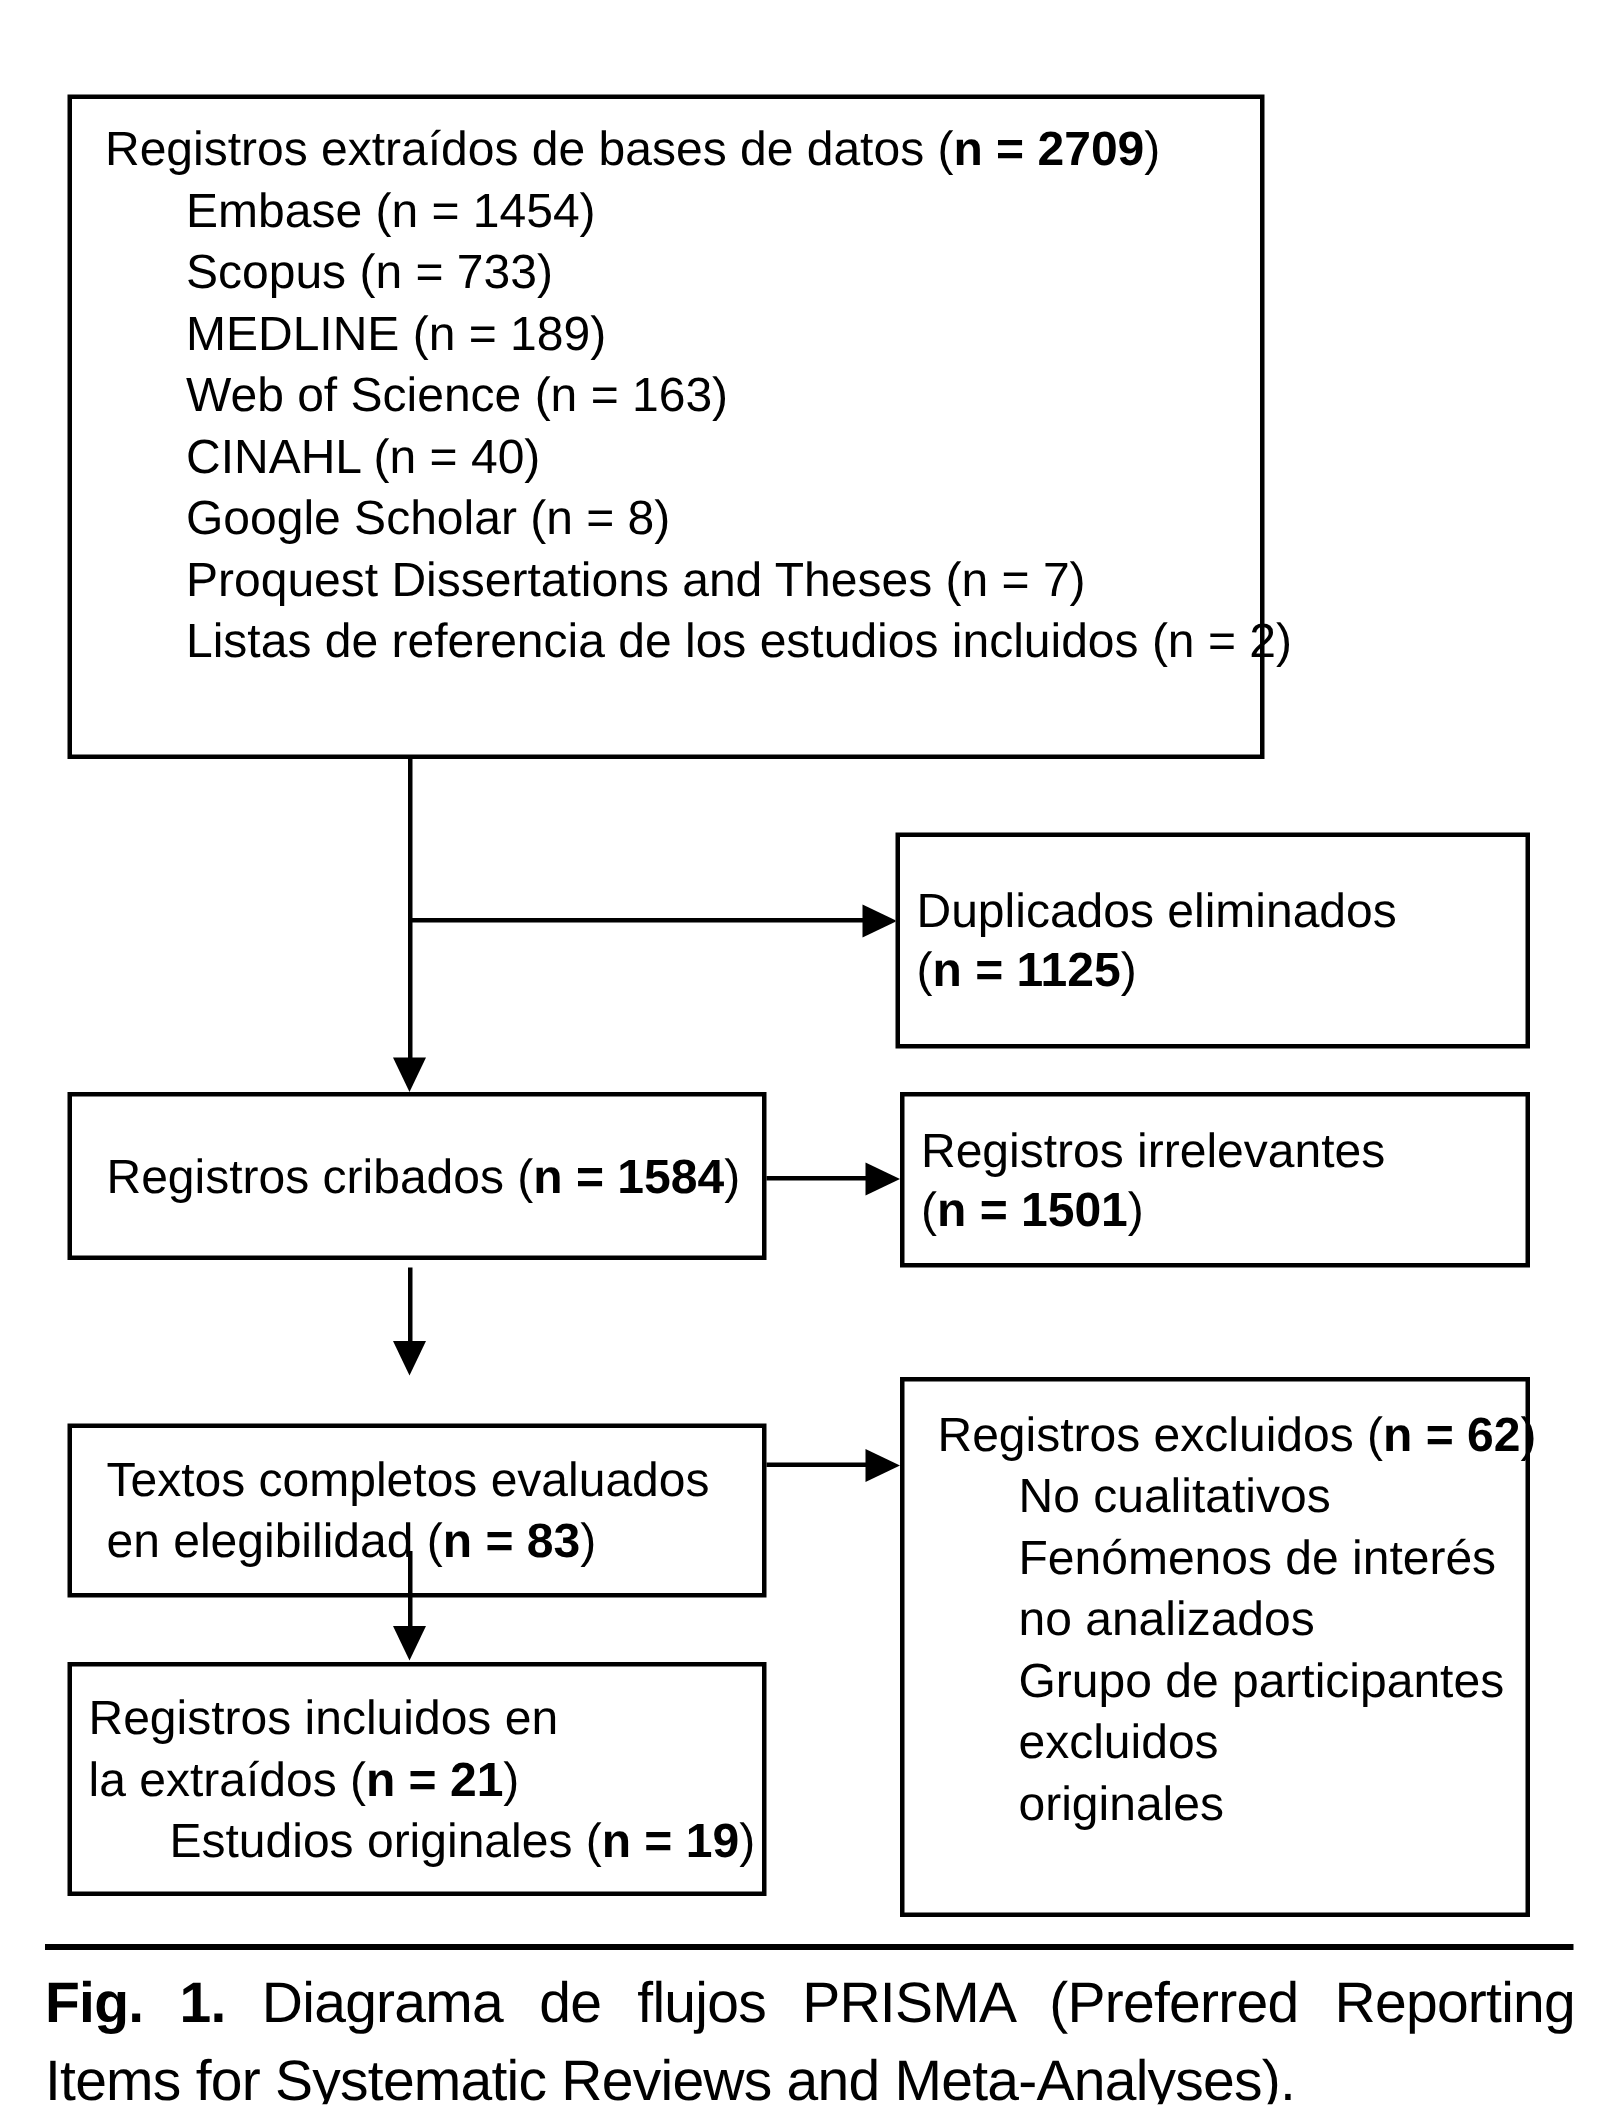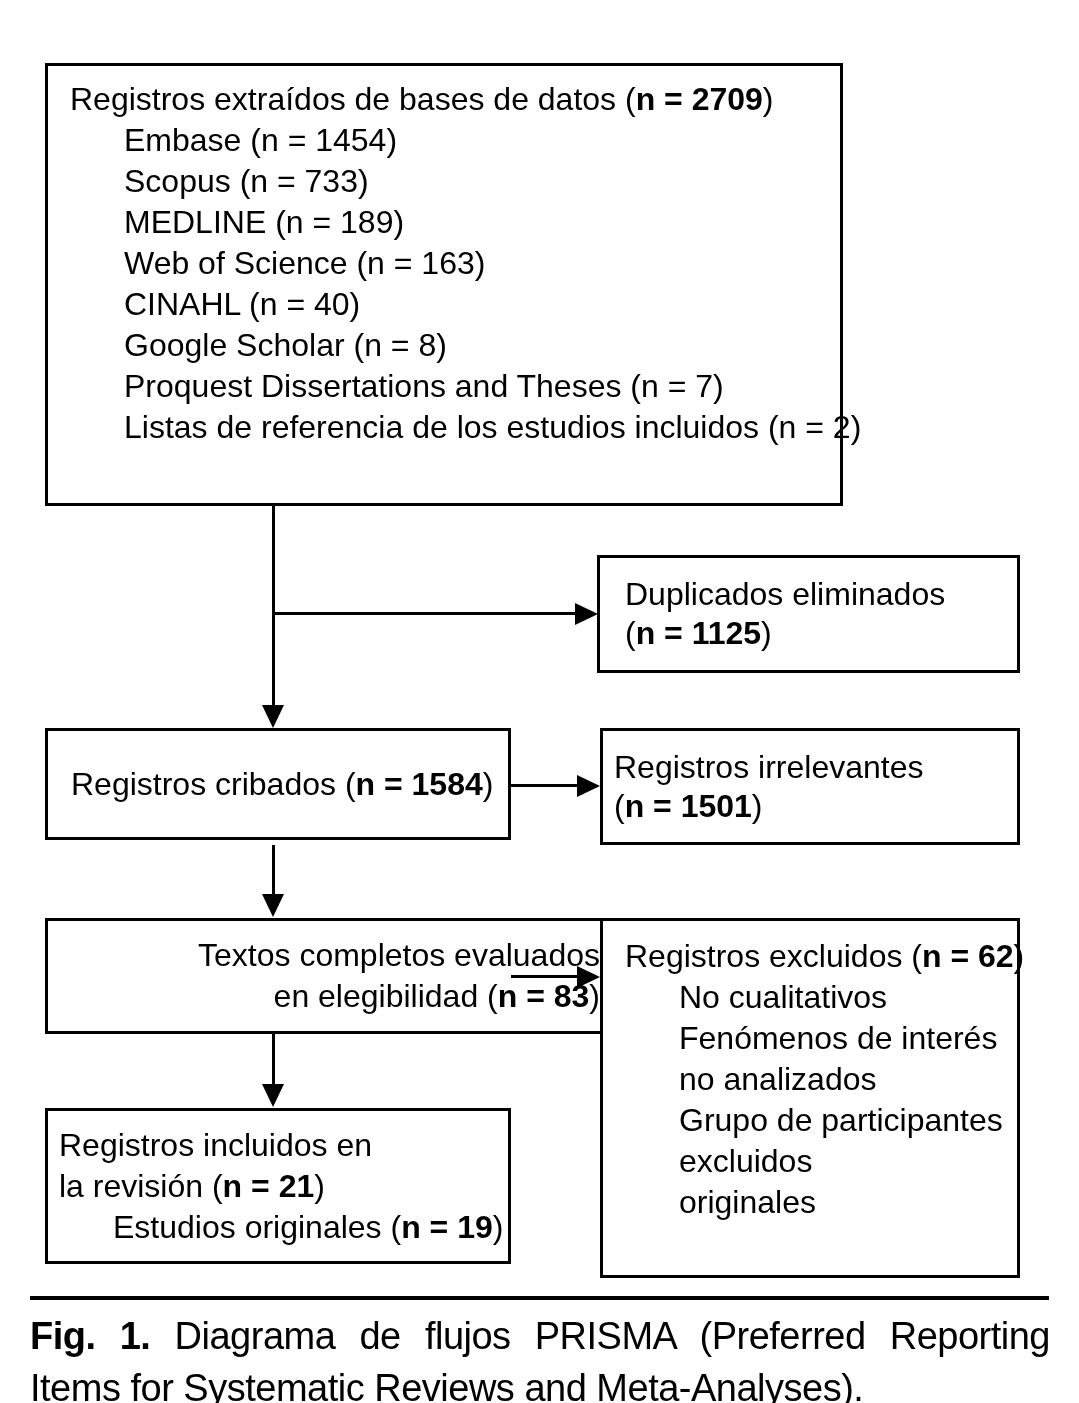--- a/index.html
+++ b/index.html
@@ -87,41 +87,41 @@
       <div class="bline indent"><span>Proquest Dissertations and Theses (n = 7)</span><b></b><span></span></div>
       <div class="bline indent"><span>Listas de referencia de los estudios incluidos (n = 2)</span><b></b><span></span></div>
     </div>
 
   <div class="shaft" style="left:272px; top:506px; width:3px; height:200px;"></div>
   <div class="head-down" style="left:262px; top:705px;"></div>
 
   <div class="shaft" style="left:272px; top:612px; width:305px; height:3px;"></div>
   <div class="head-right" style="left:575px; top:603px;"></div>
 
-  <div class="box vcenter" style="left:597px; top:555px; width:423px; height:118px; padding-left:25px; line-height:39px;">
+  <div class="box vcenter" style="left:597px; top:555px; width:423px; height:144px; padding-left:11px; line-height:39px;">
       <div class="bline"><span>Duplicados eliminados</span><b></b><span></span></div>
       <div class="bline"><span>(</span><b>n = 1125</b><span>)</span></div>
     </div>
 
   <div class="box vcenter" style="left:45px; top:728px; width:466px; height:112px; padding-left:23px;">
       <div class="bline"><span>Registros cribados (</span><b>n = 1584</b><span>)</span></div>
     </div>
 
   <div class="shaft" style="left:511px; top:784px; width:68px; height:3px;"></div>
   <div class="head-right" style="left:577px; top:775px;"></div>
 
   <div class="box vcenter" style="left:600px; top:728px; width:420px; height:117px; padding-left:11px; line-height:39px;">
       <div class="bline"><span>Registros irrelevantes</span><b></b><span></span></div>
       <div class="bline"><span>(</span><b>n = 1501</b><span>)</span></div>
     </div>
 
   <div class="shaft" style="left:272px; top:845px; width:3px; height:50px;"></div>
   <div class="head-down" style="left:262px; top:894px;"></div>
 
-  <div class="box vcenter" style="left:45px; top:918px; width:558px; height:116px; padding-left:23px;text-align:right;">
+  <div class="box vcenter" style="left:45px; top:949px; width:466px; height:116px; padding-left:23px;">
       <div class="bline"><span>Textos completos evaluados</span><b></b><span></span></div>
       <div class="bline"><span>en elegibilidad (</span><b>n = 83</b><span>)</span></div>
     </div>
 
   <div class="shaft" style="left:511px; top:975px; width:68px; height:3px;"></div>
   <div class="head-right" style="left:577px; top:966px;"></div>
 
   <div class="box" style="left:600px; top:918px; width:420px; height:360px; padding:15px 10px 0 22px;">
       <div class="bline"><span>Registros excluidos (</span><b>n = 62</b><span>)</span></div>
       <div class="bline indent"><span>No cualitativos</span><b></b><span></span></div>
@@ -130,21 +130,21 @@
       <div class="bline indent"><span>Grupo de participantes</span><b></b><span></span></div>
       <div class="bline indent"><span>excluidos</span><b></b><span></span></div>
       <div class="bline indent"><span>originales</span><b></b><span></span></div>
     </div>
 
   <div class="shaft" style="left:272px; top:1034px; width:3px; height:51px;"></div>
   <div class="head-down" style="left:262px; top:1084px;"></div>
 
   <div class="box vcenter" style="left:45px; top:1108px; width:466px; height:156px; padding-left:11px;">
       <div class="bline"><span>Registros incluidos en</span><b></b><span></span></div>
-      <div class="bline"><span>la revisión (</span><b>n = 21</b><span>)</span></div>
+      <div class="bline"><span>la extraídos (</span><b>n = 21</b><span>)</span></div>
       <div class="bline indent"><span>Estudios originales (</span><b>n = 19</b><span>)</span></div>
     </div>
 
   <div id="caption-rule"></div>
 
   <div id="caption">
     <div class="cap-line1"><b>Fig. 1.</b><span> Diagrama de flujos PRISMA (Preferred Reporting</span></div>
     <div class="cap-line2">Items for Systematic Reviews and Meta-Analyses).</div>
   </div>
 

